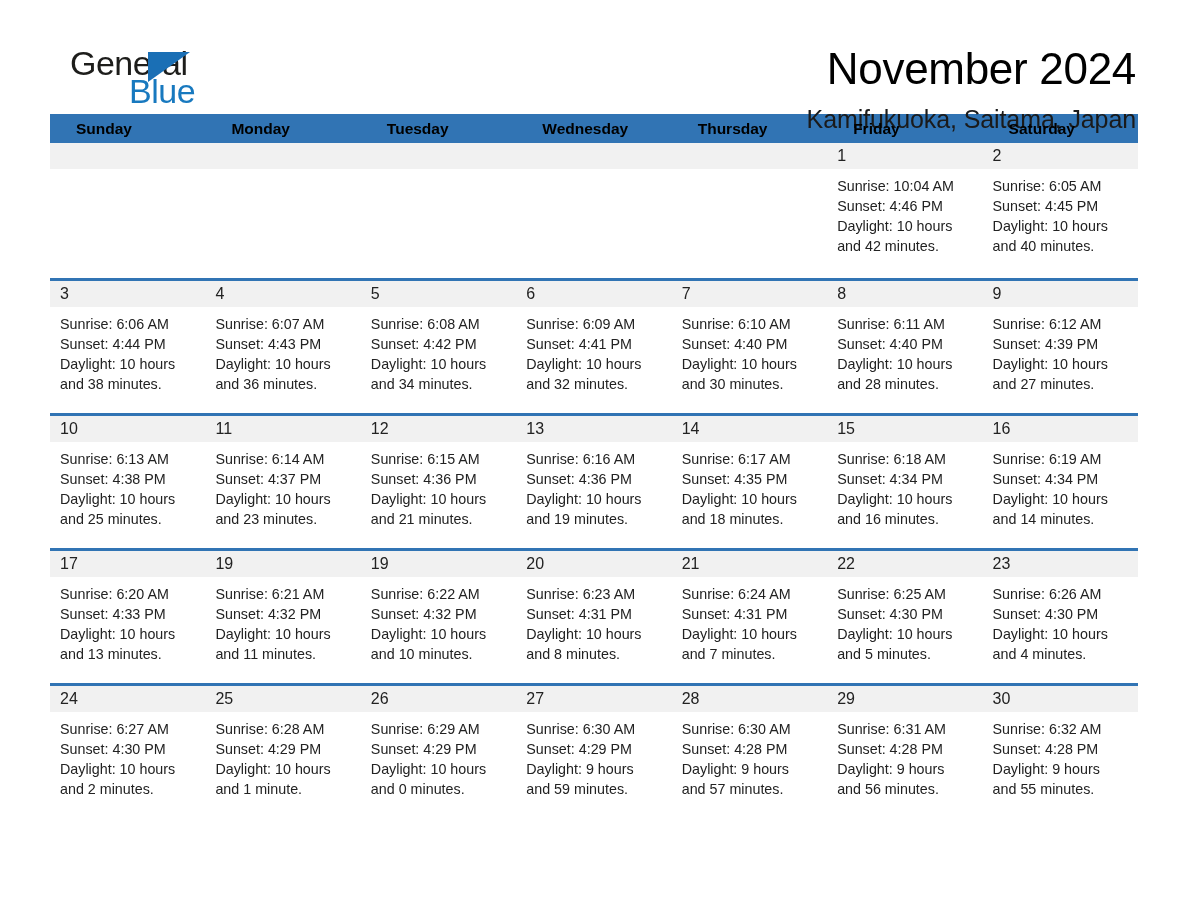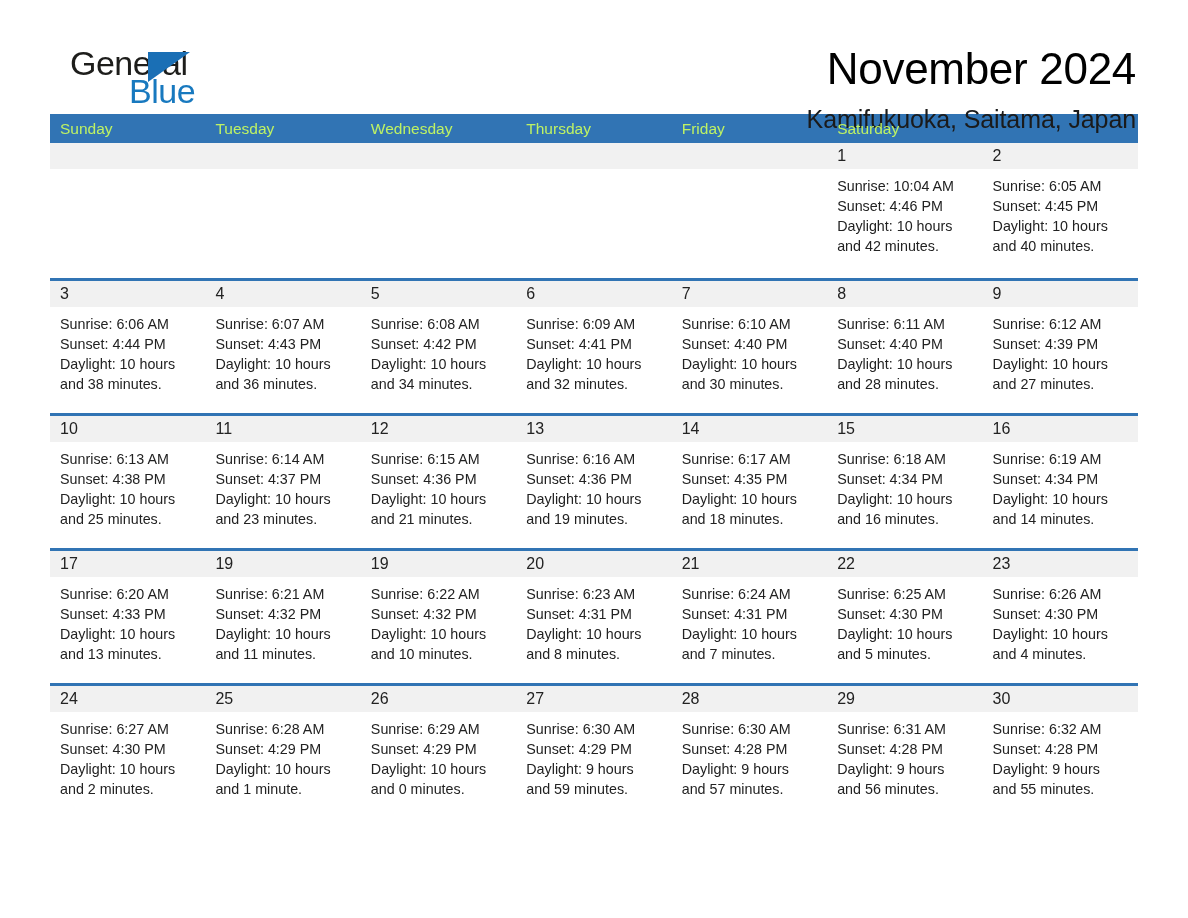--- a/index.html
+++ b/index.html
@@ -93,25 +93,26 @@
     width: 1088px;
     margin-top: 4px;
   }
   .weekday-row {
     display: grid;
     grid-template-columns: repeat(7, 1fr);
     background: #3174b4;
     height: 29px;
   }
   .weekday {
-    color: #bef264;
+    color: #000000;
     font-size: 15.5px;
     line-height: 29px;
-    padding-left: 10px;
+    padding-left: 26px;
     white-space: nowrap;
+    font-weight: bold;
   }
 
   .week {
     display: grid;
     grid-template-columns: repeat(7, 1fr);
     border-top: 3px solid #3174b4;
     height: 135px;
   }
   .week.first { border-top: none; }
 
@@ -153,20 +154,21 @@
     <div class="titles">
       <h1 class="month-title">November 2024</h1>
       <h2 class="location">Kamifukuoka, Saitama, Japan</h2>
     </div>
 
   </div>
 
   <div class="calendar">
     <div class="weekday-row" id="weekday-row">
         <div class="weekday">Sunday</div>
+        <div class="weekday">Monday</div>
         <div class="weekday">Tuesday</div>
         <div class="weekday">Wednesday</div>
         <div class="weekday">Thursday</div>
         <div class="weekday">Friday</div>
         <div class="weekday">Saturday</div>
       </div>
     <div id="weeks-container">
         <div class="week first">
           <div class="day empty">
             <div class="day-num"></div>

